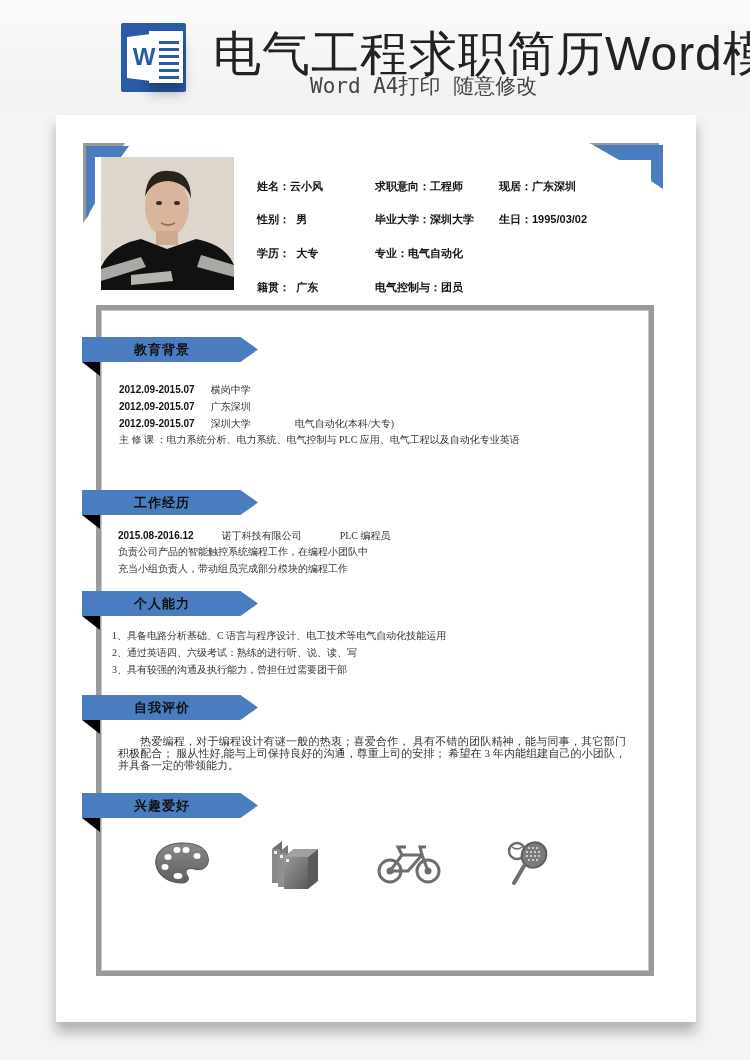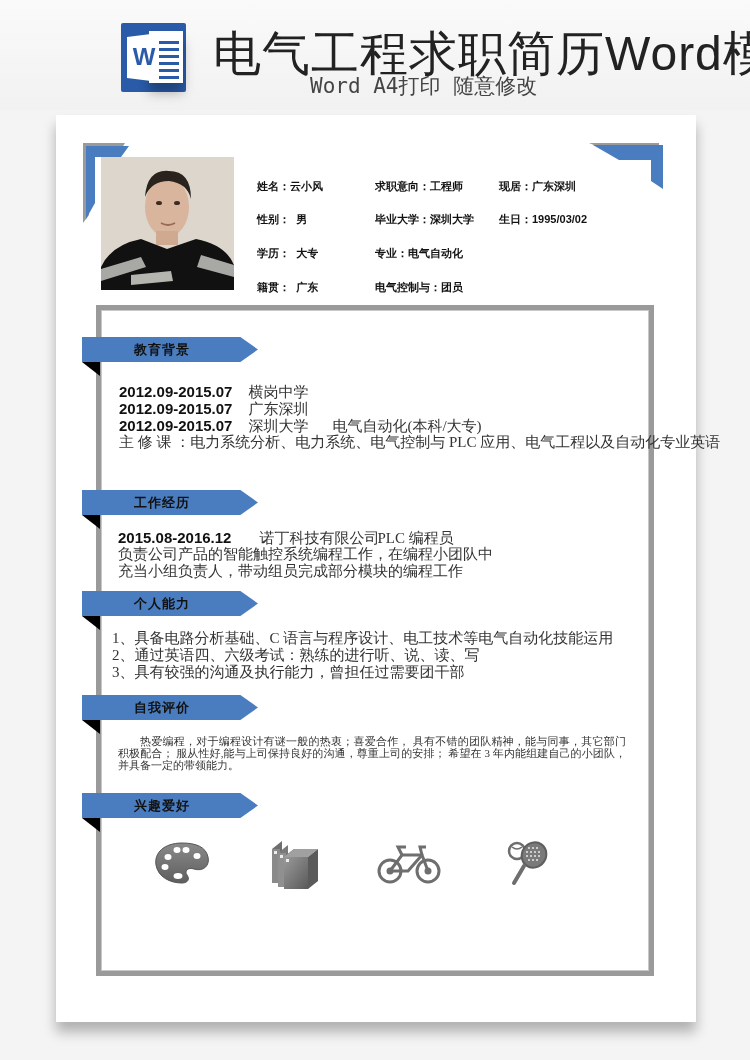--- a/index.html
+++ b/index.html
@@ -67,21 +67,21 @@
   }
   .sec .fold {
     position:absolute; left:0; top:25px; width:18px; height:14px;
     background:#000; clip-path:polygon(0 0, 100% 0, 100% 100%);
   }
   .sec .label {
     position:absolute; left:0; top:0; width:160px; height:25px; line-height:25px;
     text-align:center; font-size:13px; font-weight:bold; color:#111; letter-spacing:1px;
   }
   .txt {
-    position:absolute; font-size:15px; color:#333; white-space:nowrap;
+    position:absolute; font-size:10px; color:#333; white-space:nowrap;
     font-family:"Liberation Serif","DejaVu Serif",serif;
   }
   .b { font-family:"Liberation Sans","DejaVu Sans",sans-serif; font-weight:bold; color:#111; }
   .para {
     position:absolute; left:62px; top:620px; width:508px;
     font-size:11px; line-height:12px; color:#333;
     font-family:"Liberation Serif","DejaVu Serif",serif;
     text-indent:2em; text-align:justify;
   }
   .hobby { position:absolute; top:722px; width:60px; height:52px; }

